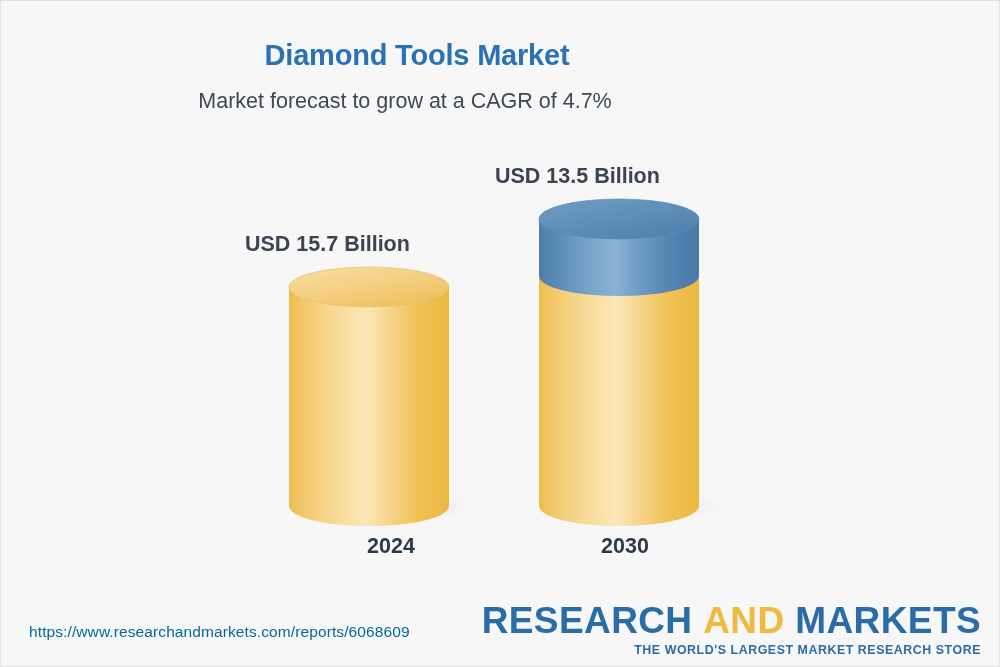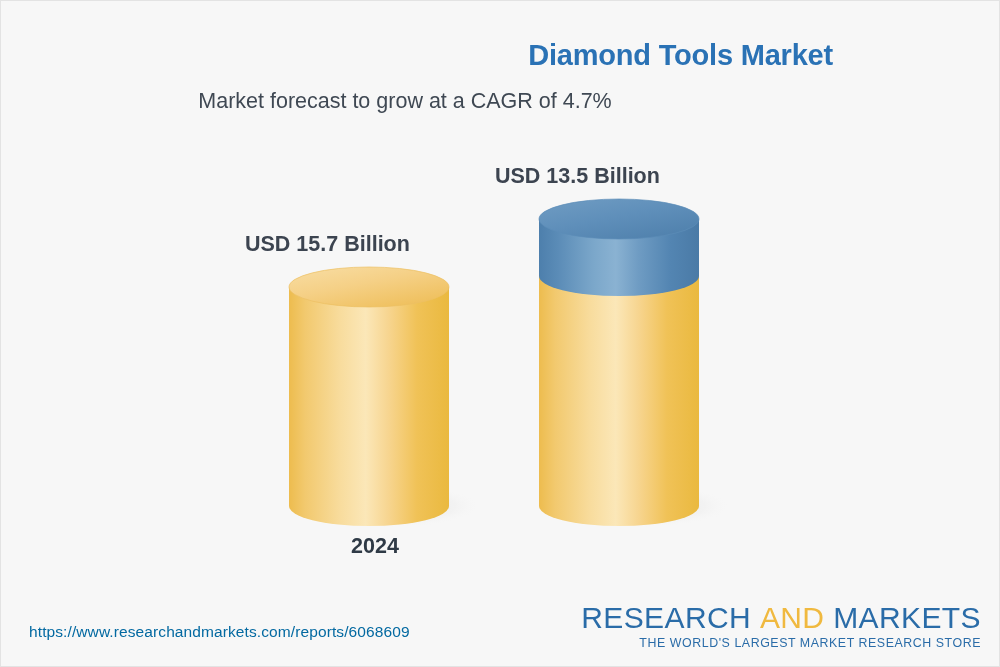--- a/index.html
+++ b/index.html
@@ -20,21 +20,21 @@
     border: 1px solid #e3e3e3;
     overflow: hidden;
   }
 
   
   .chart-title {
     position: absolute;
     top: 38px;
     left: 0;
     width: 832px;
-    text-align: right;
+    text-align: center;
     font-size: 29px;
     font-weight: bold;
     color: #2a72b5;
     letter-spacing: -0.2px;
   }
   .chart-subtitle {
     position: absolute;
     top: 88px;
     left: 0;
     width: 808px;
@@ -87,31 +87,31 @@
     letter-spacing: 0.1px;
   }
 
   .brand {
     position: absolute;
     right: 18px;
     top: 601px;
     text-align: right;
   }
   .brand-name {
-    font-size: 30px;
-    font-weight: normal;
+    font-size: 37px;
+    font-weight: bold;
     letter-spacing: 0.4px;
     line-height: 1.04;
     white-space: nowrap;
   }
   .brand-word-blue { color: #2a6ca8; }
   .brand-word-gold { color: #f0b93f; }
   .brand-tagline {
     font-size: 12.4px;
-    font-weight: normal;
+    font-weight: bold;
     color: #2a6ca8;
     letter-spacing: 0.55px;
     margin-top: 3px;
     white-space: nowrap;
   }
 </style>
 </head>
 <body>
 
 <div id="infographic">
@@ -147,21 +147,21 @@
         </radialGradient>
       </defs>
 
       <ellipse cx="108" cy="247" rx="92" ry="22" fill="url(#g24-shadow)"></ellipse>
 
       <path d="M6,28 L6,247 A80,20 0 0 0 166,247 L166,28 Z" fill="url(#g24-body)"></path>
 
       <ellipse cx="86" cy="28" rx="80" ry="20" fill="url(#g24-top)" stroke="#edc063" stroke-width="0.7"></ellipse>
     </svg>
 
-    <div class="bar-cat-label" style="left:244px; top:533px;">2024</div>
+    <div class="bar-cat-label" style="left:260px; top:533px;">2024</div>
 
     <div class="bar-value-label" style="left:494px; top:163px;">USD 13.5 Billion</div>
 
     <svg class="cylinder-svg" style="left:532px; top:190px;" width="190" height="343" viewBox="0 0 190 343">
       <defs>
         <linearGradient id="g30-body" x1="0" y1="0" x2="1" y2="0">
           <stop offset="0%" stop-color="#edbc4e"></stop>
           <stop offset="10%" stop-color="#f2c96e"></stop>
           <stop offset="32%" stop-color="#f8dc9d"></stop>
           <stop offset="48%" stop-color="#fbe7b8"></stop>
@@ -192,20 +192,21 @@
 
       <ellipse cx="108" cy="315" rx="92" ry="22" fill="url(#g30-shadow)"></ellipse>
 
       <path d="M6,28 L6,315 A80,20 0 0 0 166,315 L166,28 Z" fill="url(#g30-body)"></path>
 
       <path d="M6,28 L6,85 A80,20 0 0 0 166,85 L166,28 Z" fill="url(#g30-blue-body)"></path>
 
       <ellipse cx="86" cy="28" rx="80" ry="20" fill="url(#g30-blue-top)" stroke="#5b8cb8" stroke-width="0.7"></ellipse>
     </svg>
 
+    <div class="bar-cat-label" style="left:494px; top:533px;">2030</div>
 
   </div>
 
   <div class="source-url">https://www.researchandmarkets.com/reports/6068609</div>
 
   <div class="brand">
     <div class="brand-name">
       <span class="brand-word-blue">RESEARCH</span><span>&nbsp;</span><span class="brand-word-gold">AND</span><span>&nbsp;</span><span class="brand-word-blue">MARKETS</span>
     </div>
     <div class="brand-tagline">THE WORLD'S LARGEST MARKET RESEARCH STORE</div>

